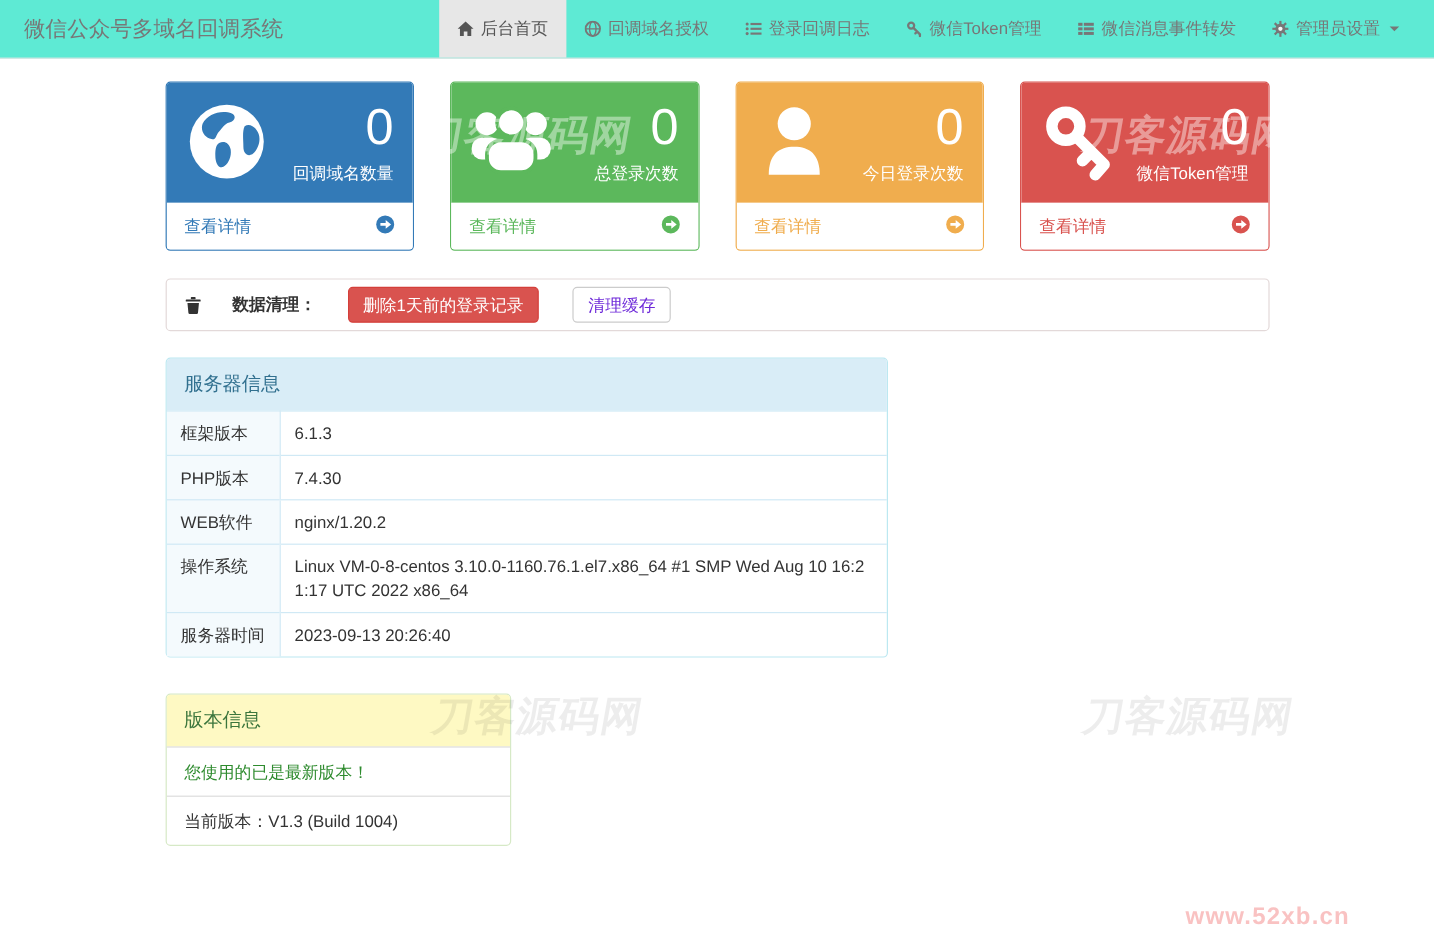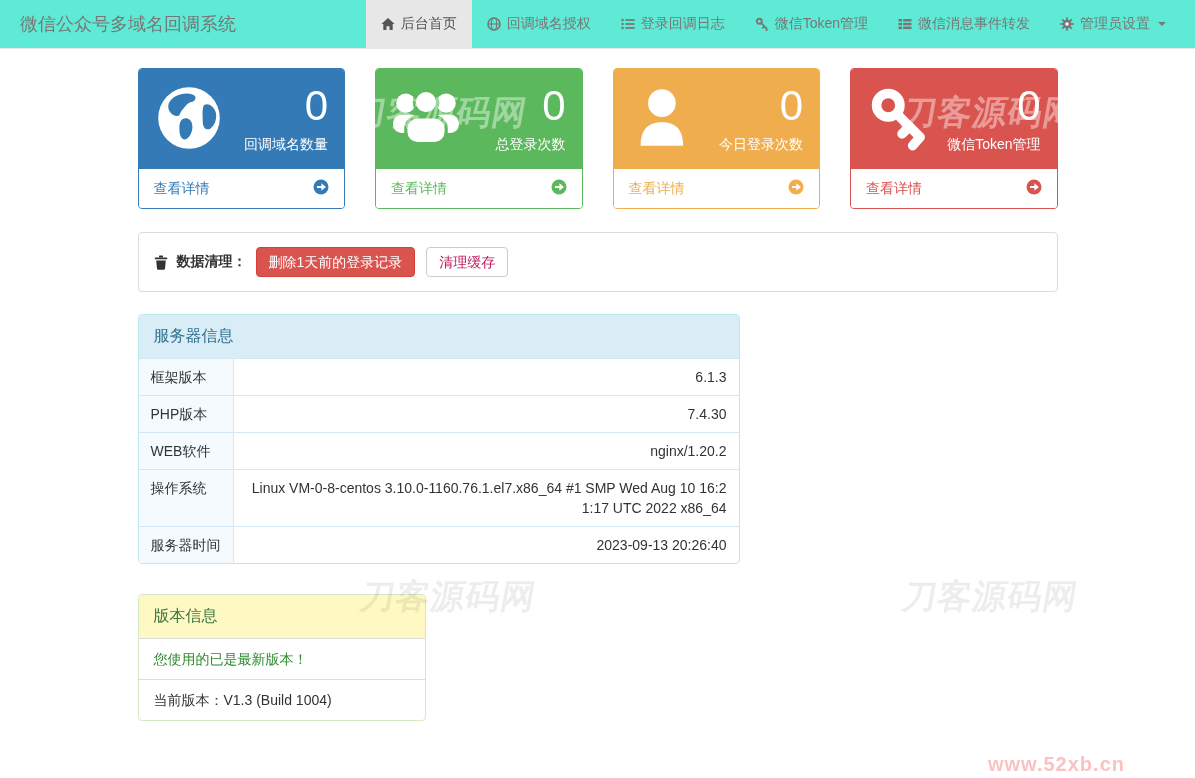--- a/index.html
+++ b/index.html
@@ -36,42 +36,42 @@
   .card-foot { background:#fff; padding:10px 15px; font-size:14px;
                display:flex; justify-content:space-between; align-items:center;
                cursor:pointer; }
   .card-foot svg { width:16px; height:16px; }
   .c-primary { border-color:#337ab7; } .c-primary .card-head { background:#337ab7; } .c-primary .card-foot { color:#337ab7; }
   .c-success { border-color:#5cb85c; } .c-success .card-head { background:#5cb85c; } .c-success .card-foot { color:#5cb85c; }
   .c-warning { border-color:#f0ad4e; } .c-warning .card-head { background:#f0ad4e; } .c-warning .card-foot { color:#f0ad4e; }
   .c-danger  { border-color:#d9534f; } .c-danger  .card-head { background:#d9534f; } .c-danger  .card-foot { color:#d9534f; }
   
   .cleanup { margin-top:23px; border:1px solid #e3d9d9; border-radius:4px;
-             height:60px; padding:0 15px; display:flex; align-items:center; gap:9px; }
+             height:44px; padding:0 15px; display:flex; align-items:center; gap:26px; }
   .cleanup .ic { width:14px; height:15px; color:#333; }
   .cleanup-label { font-weight:bold; color:#333; }
   .btn { font-size:14px; line-height:20px; padding:4px 12px; border-radius:4px;
          border:1px solid; cursor:pointer;
          font-family:"Liberation Sans","DejaVu Sans",sans-serif; }
   .btn-danger  { background:#d9534f; border-color:#d43f3a; color:#fff; }
-  .btn-default { background:#fff; border-color:#ccc; color:#be185d; margin-left:2px;text-align:center; }
+  .btn-default { background:#fff; border-color:#ccc; color:#6d28d9; margin-left:2px;text-align:center; }
   
   .main { display:flex; gap:30px; margin-top:22px; align-items:flex-start;flex-direction:column; }
   .panel { border:1px solid; border-radius:4px; background:#fff; }
   .panel-heading { padding:11px 15px; font-size:16px; border-radius:3px 3px 0 0; }
   .panel-info { border-color:#bce8f1; width:602px; }
   .panel-info .panel-heading { background:#d9edf7; color:#31708f; }
   .panel-success { border-color:#d6e9c6; width:288px; }
   .panel-success .panel-heading { background:#fef9c3; color:#3c763d; }
   .srv-table { width:100%; border-collapse:collapse; }
   .srv-table td { padding:8px 12px; border-top:1px solid #d0e9f5;
                   font-size:14px; line-height:20px; vertical-align:top; }
   .srv-table td.lbl { width:91px; background:#f4fafd; border-right:1px solid #d0e9f5;
                       white-space:nowrap; }
-  .srv-table td.val { word-break:break-all;text-align:right; }
+  .srv-table td.val { word-break:break-all; }
   .ver-row { padding:10px 15px; border-top:1px solid #ddd; font-size:14px; line-height:20px; }
   .ver-status { color:#2e8b2e; }
   
   .wm { position:absolute; font-size:34px; font-weight:bold; letter-spacing:1px;
         transform:skewX(-10deg); white-space:nowrap; pointer-events:none; z-index:5; }
   .wm-light { color:rgba(255,255,255,0.42); }
   .wm-gray  { color:rgba(0,0,0,0.07); }
   .wm1 { left:352px; top:90px; }
   .wm2 { left:903px; top:90px; }
   .wm3 { left:361px; top:574px; }

